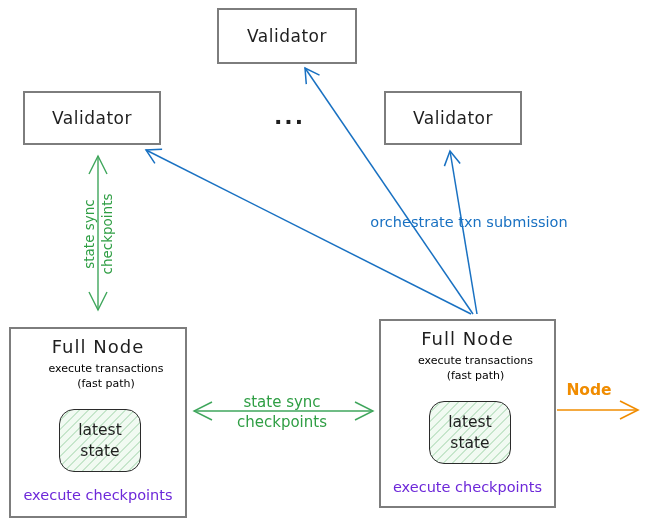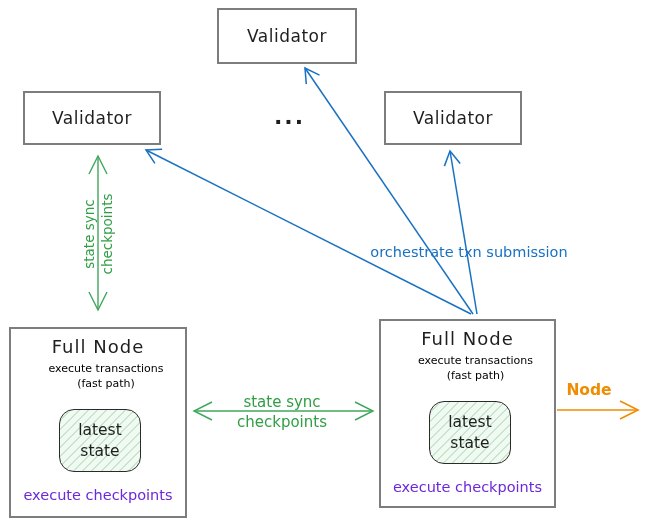--- a/index.html
+++ b/index.html
@@ -70,21 +70,21 @@
   }
   .vl-1 { left:35px; top:225px; }
   .vl-2 { left:53px; top:225px; }
 
   .mid-sync {
     position:absolute; left:222px; top:392px; width:120px;
     text-align:center; font-size:15px; color:#2f9e44; line-height:1.35;
   }
   .orchestrate {
     position:absolute; left:362px; top:214px; width:214px;
-    font-size:14.5px; color:#1971c2; text-align:center;margin-top:30px;
+    font-size:14.5px; color:#1971c2; text-align:center;
   }
   .rpcs {
     position:absolute; left:564px; top:381px; width:50px;
     font-size:15.5px; font-weight:bold; color:#f08c00; text-align:center;
   }
 </style>
 </head>
 <body>
 
 <div id="canvas">

